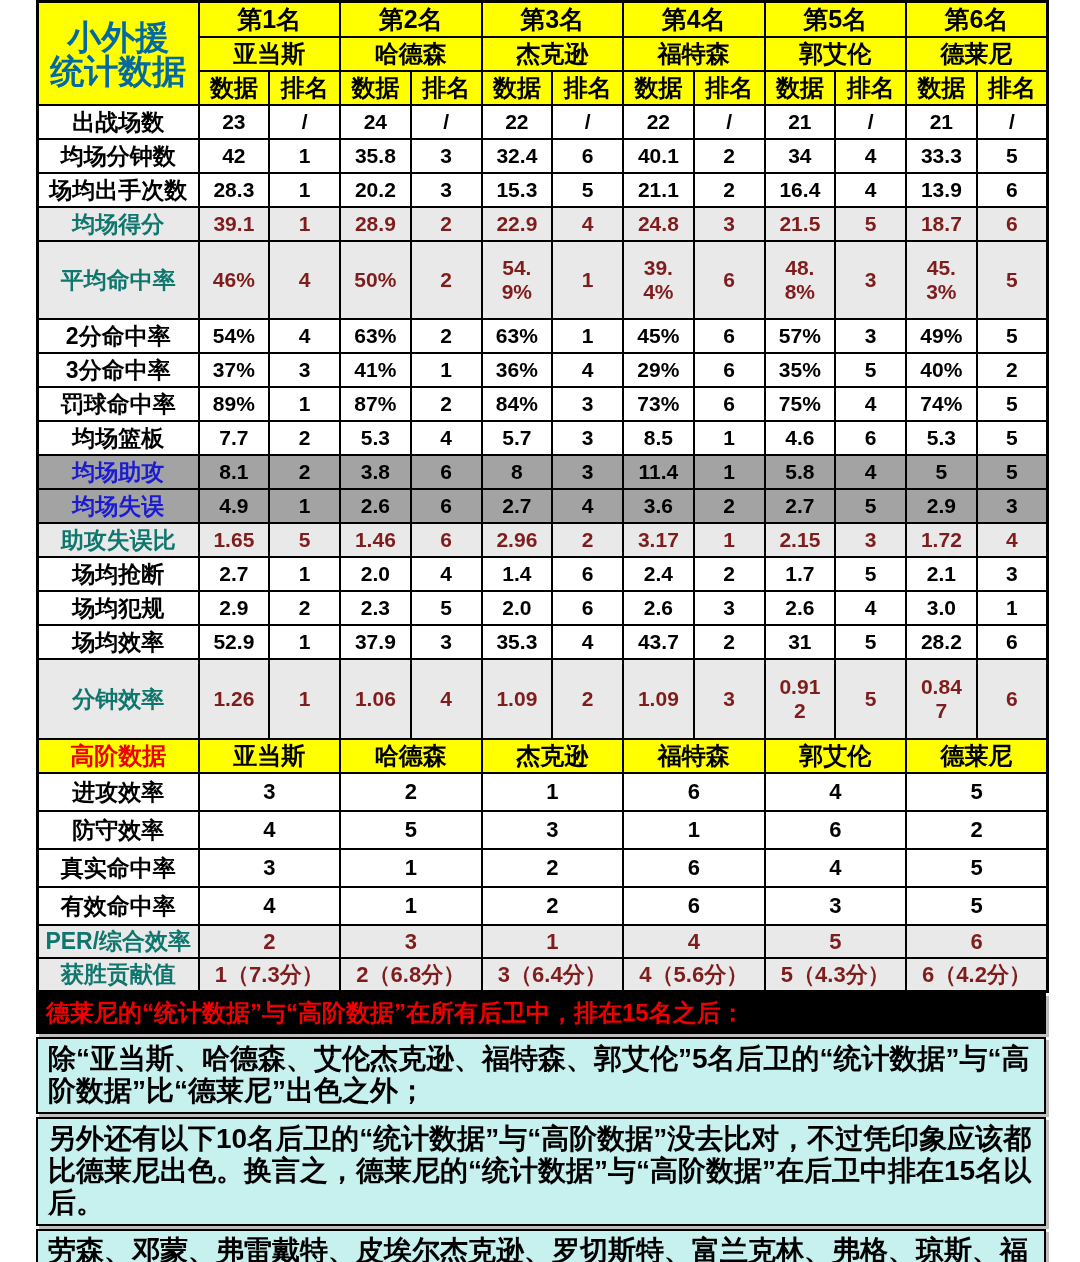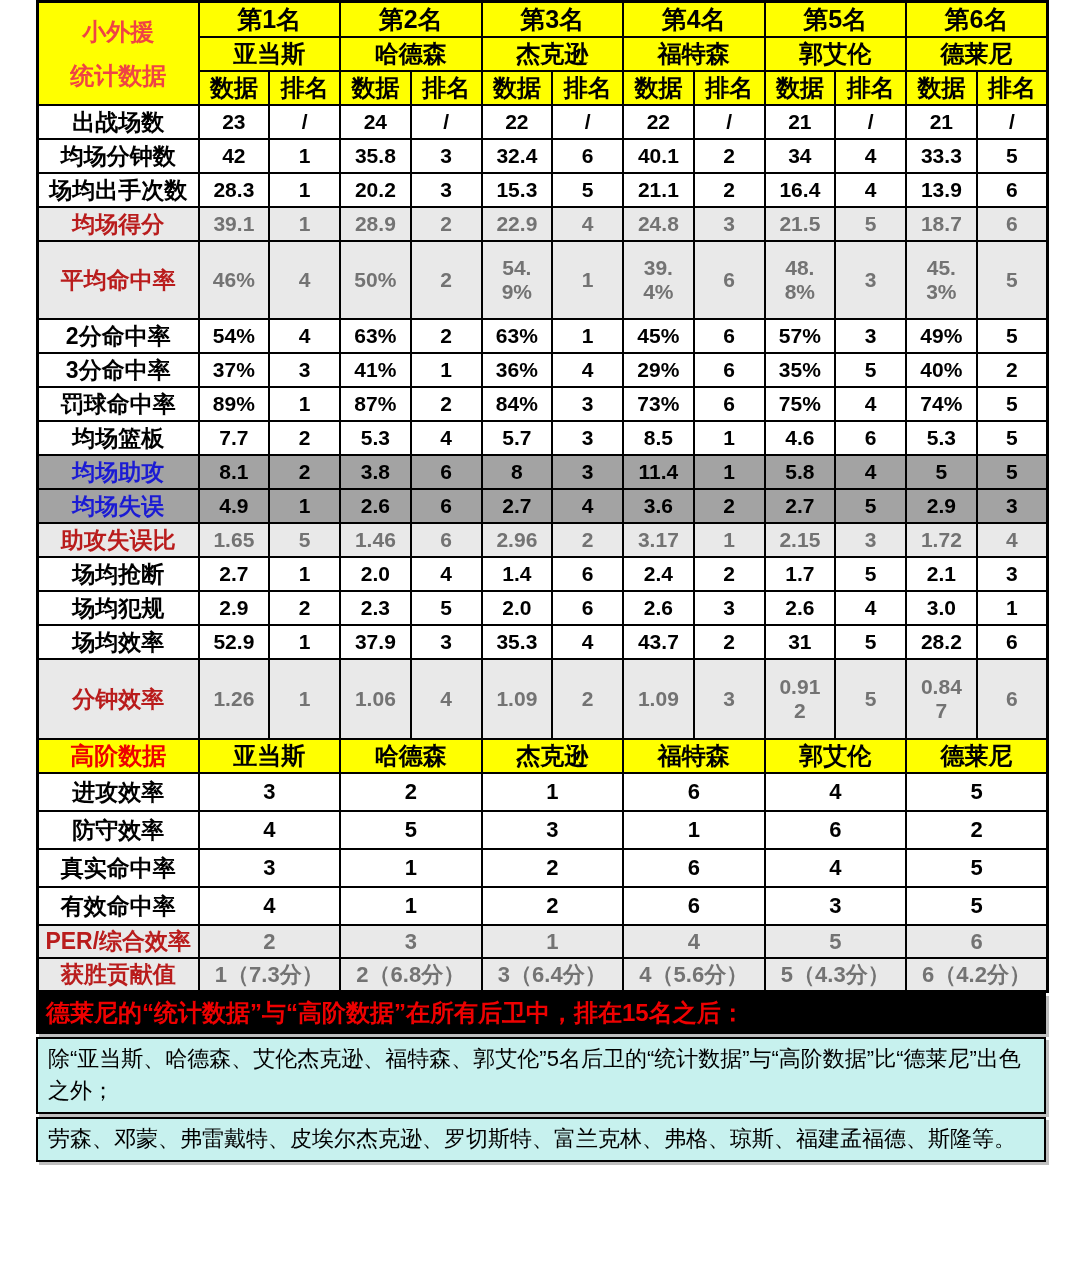--- a/index.html
+++ b/index.html
@@ -23,33 +23,33 @@
     border:3px solid #000;
   }
   table.main td {
     border:2px solid #000; text-align:center; vertical-align:middle;
     padding:0; overflow:hidden; white-space:pre-line;
   }
 
   
   .yellow { background:#ffff00; }
   td.corner {
-    color:#ef4444; font-weight:bold; font-size:24px; line-height:44px;
+    color:#0369a1; font-weight:bold; font-size:34px; line-height:34px;
   }
   td.rankhead { font-weight:bold; font-size:25px; color:#000; }
   td.player  { font-weight:bold; font-size:24px; color:#000; }
   td.subhead { font-weight:bold; font-size:24px; color:#000000;margin-left:44px; }
 
   
   td.lbl { font-weight:bold; font-size:23px; color:#000; }
   td.val, td.rnk { font-weight:bold; font-size:21px; color:#000; }
 
   tr.hr  { background:#e9e9e9; }
-  tr.hr  td.lbl { color:#b91c1c; }
-  tr.hr  td.val, tr.hr td.rnk, tr.hr td.aval { color:#737373;margin-top:12px; }
+  tr.hr  td.lbl { color:#0f766e; }
+  tr.hr  td.val, tr.hr td.rnk, tr.hr td.aval { color:#7f1d1d;margin-top:12px; }
   tr.hb  { background:#a3a3a3; }
   tr.hb  td.lbl { color:#1b1bd4; }
 
   #stat-head tr:nth-child(1){ height:30px; }
   #stat-head tr:nth-child(2){ height:33px; }
   #stat-head tr:nth-child(3){ height:32px; }
   #stat-body tr { height:34px; }
   #stat-body tr:nth-child(5){ height:78px; }
   #stat-body tr:nth-child(16){ height:80px; }
 
@@ -66,21 +66,21 @@
     border:2px solid #000;
     box-shadow:3px 3px 0 rgba(110,110,110,0.45);
   }
   .note-headline {
     margin-top:0; background:#000000;
     color:#ee0000; font-weight:bold; font-size:24px;
     padding:3px 8px 4px 8px; line-height:30px;
   }
   .note-cyan {
     background:#c7f1ee; color:#000;
-    font-weight:normal; font-size:22px; line-height:32px;
+    font-weight:bold; font-size:28px; line-height:32px;
     padding:4px 10px 5px 10px;
   }
 </style>
 </head>
 <body>
 <div class="page">
 
 
   <table class="main">
     <colgroup>
@@ -433,15 +433,16 @@
           <td class="aval" colspan="2">3（6.4分）</td>
           <td class="aval" colspan="2">4（5.6分）</td>
           <td class="aval" colspan="2">5（4.3分）</td>
           <td class="aval" colspan="2">6（4.2分）</td>
         </tr>
       </tbody>
   </table>
 
   <div class="notebox note-headline">德莱尼的“统计数据”与“高阶数据”在所有后卫中，排在15名之后：</div>
   <div class="notebox note-cyan">除“亚当斯、哈德森、艾伦杰克逊、福特森、郭艾伦”5名后卫的“统计数据”与“高阶数据”比“德莱尼”出色之外；</div>
+  <div class="notebox note-cyan">另外还有以下10名后卫的“统计数据”与“高阶数据”没去比对，不过凭印象应该都比德莱尼出色。换言之，德莱尼的“统计数据”与“高阶数据”在后卫中排在15名以后。</div>
   <div class="notebox note-cyan">劳森、邓蒙、弗雷戴特、皮埃尔杰克逊、罗切斯特、富兰克林、弗格、琼斯、福建孟福德、斯隆等。</div>
 
 </div>
 
 </body></html>

